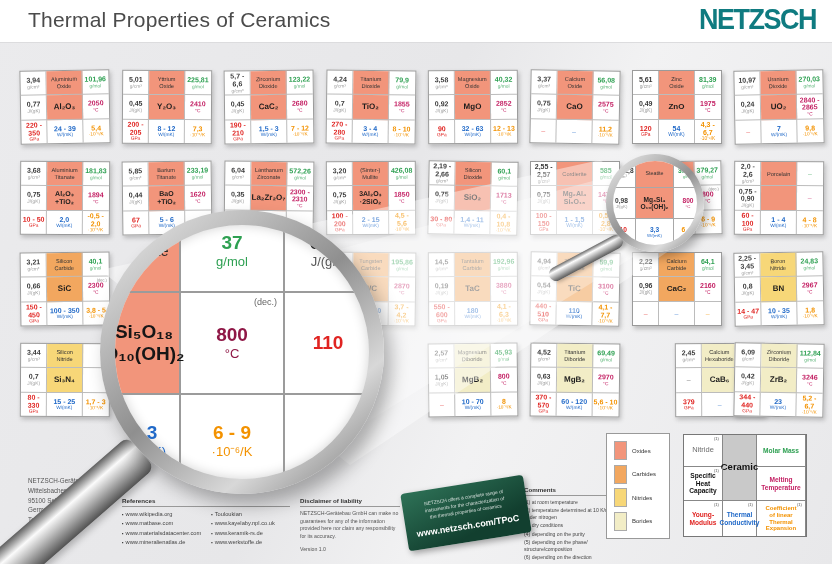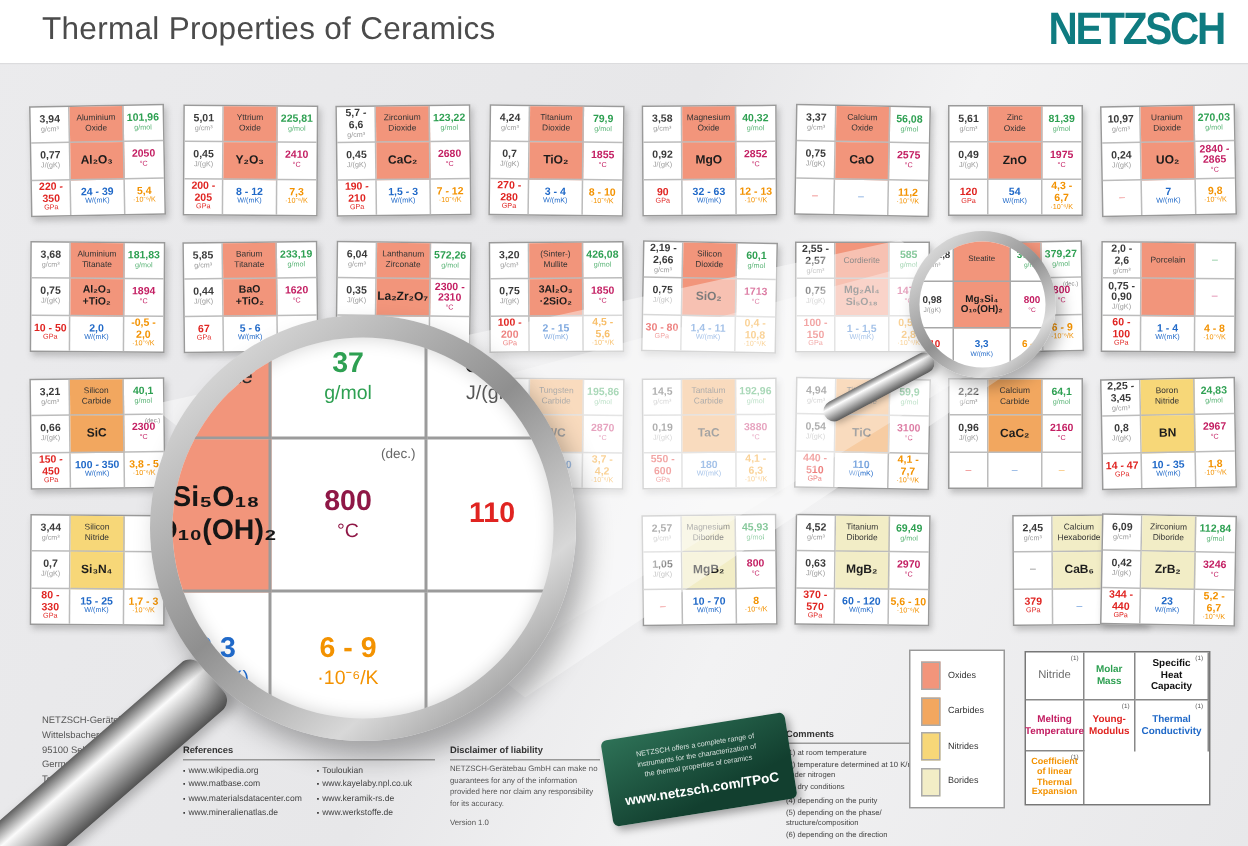--- a/index.html
+++ b/index.html
@@ -1212,20 +1212,21 @@
         <span class="leg-label">Nitrides</span>
       </div>
       <div class="leg-item">
         <span class="leg-swatch" style="background:var(--boride)"></span>
         <span class="leg-label">Borides</span>
       </div>
     </div>
 
   <div class="keycard">
     <div class="kc kc-density"><span>Nitride</span><sup>(1)</sup></div>
+    <div class="kc kc-ceramic"><span>Ceramic</span></div>
     <div class="kc kc-molar"><span>Molar Mass</span></div>
     <div class="kc kc-cp"><span>Specific
 Heat
 Capacity</span><sup>(1)</sup></div>
     <div class="kc kc-melt"><span>Melting
 Temperature</span></div>
     <div class="kc kc-young"><span>Young-
 Modulus</span><sup>(1)</sup></div>
     <div class="kc kc-cond"><span>Thermal
 Conductivity</span><sup>(1)</sup></div>

